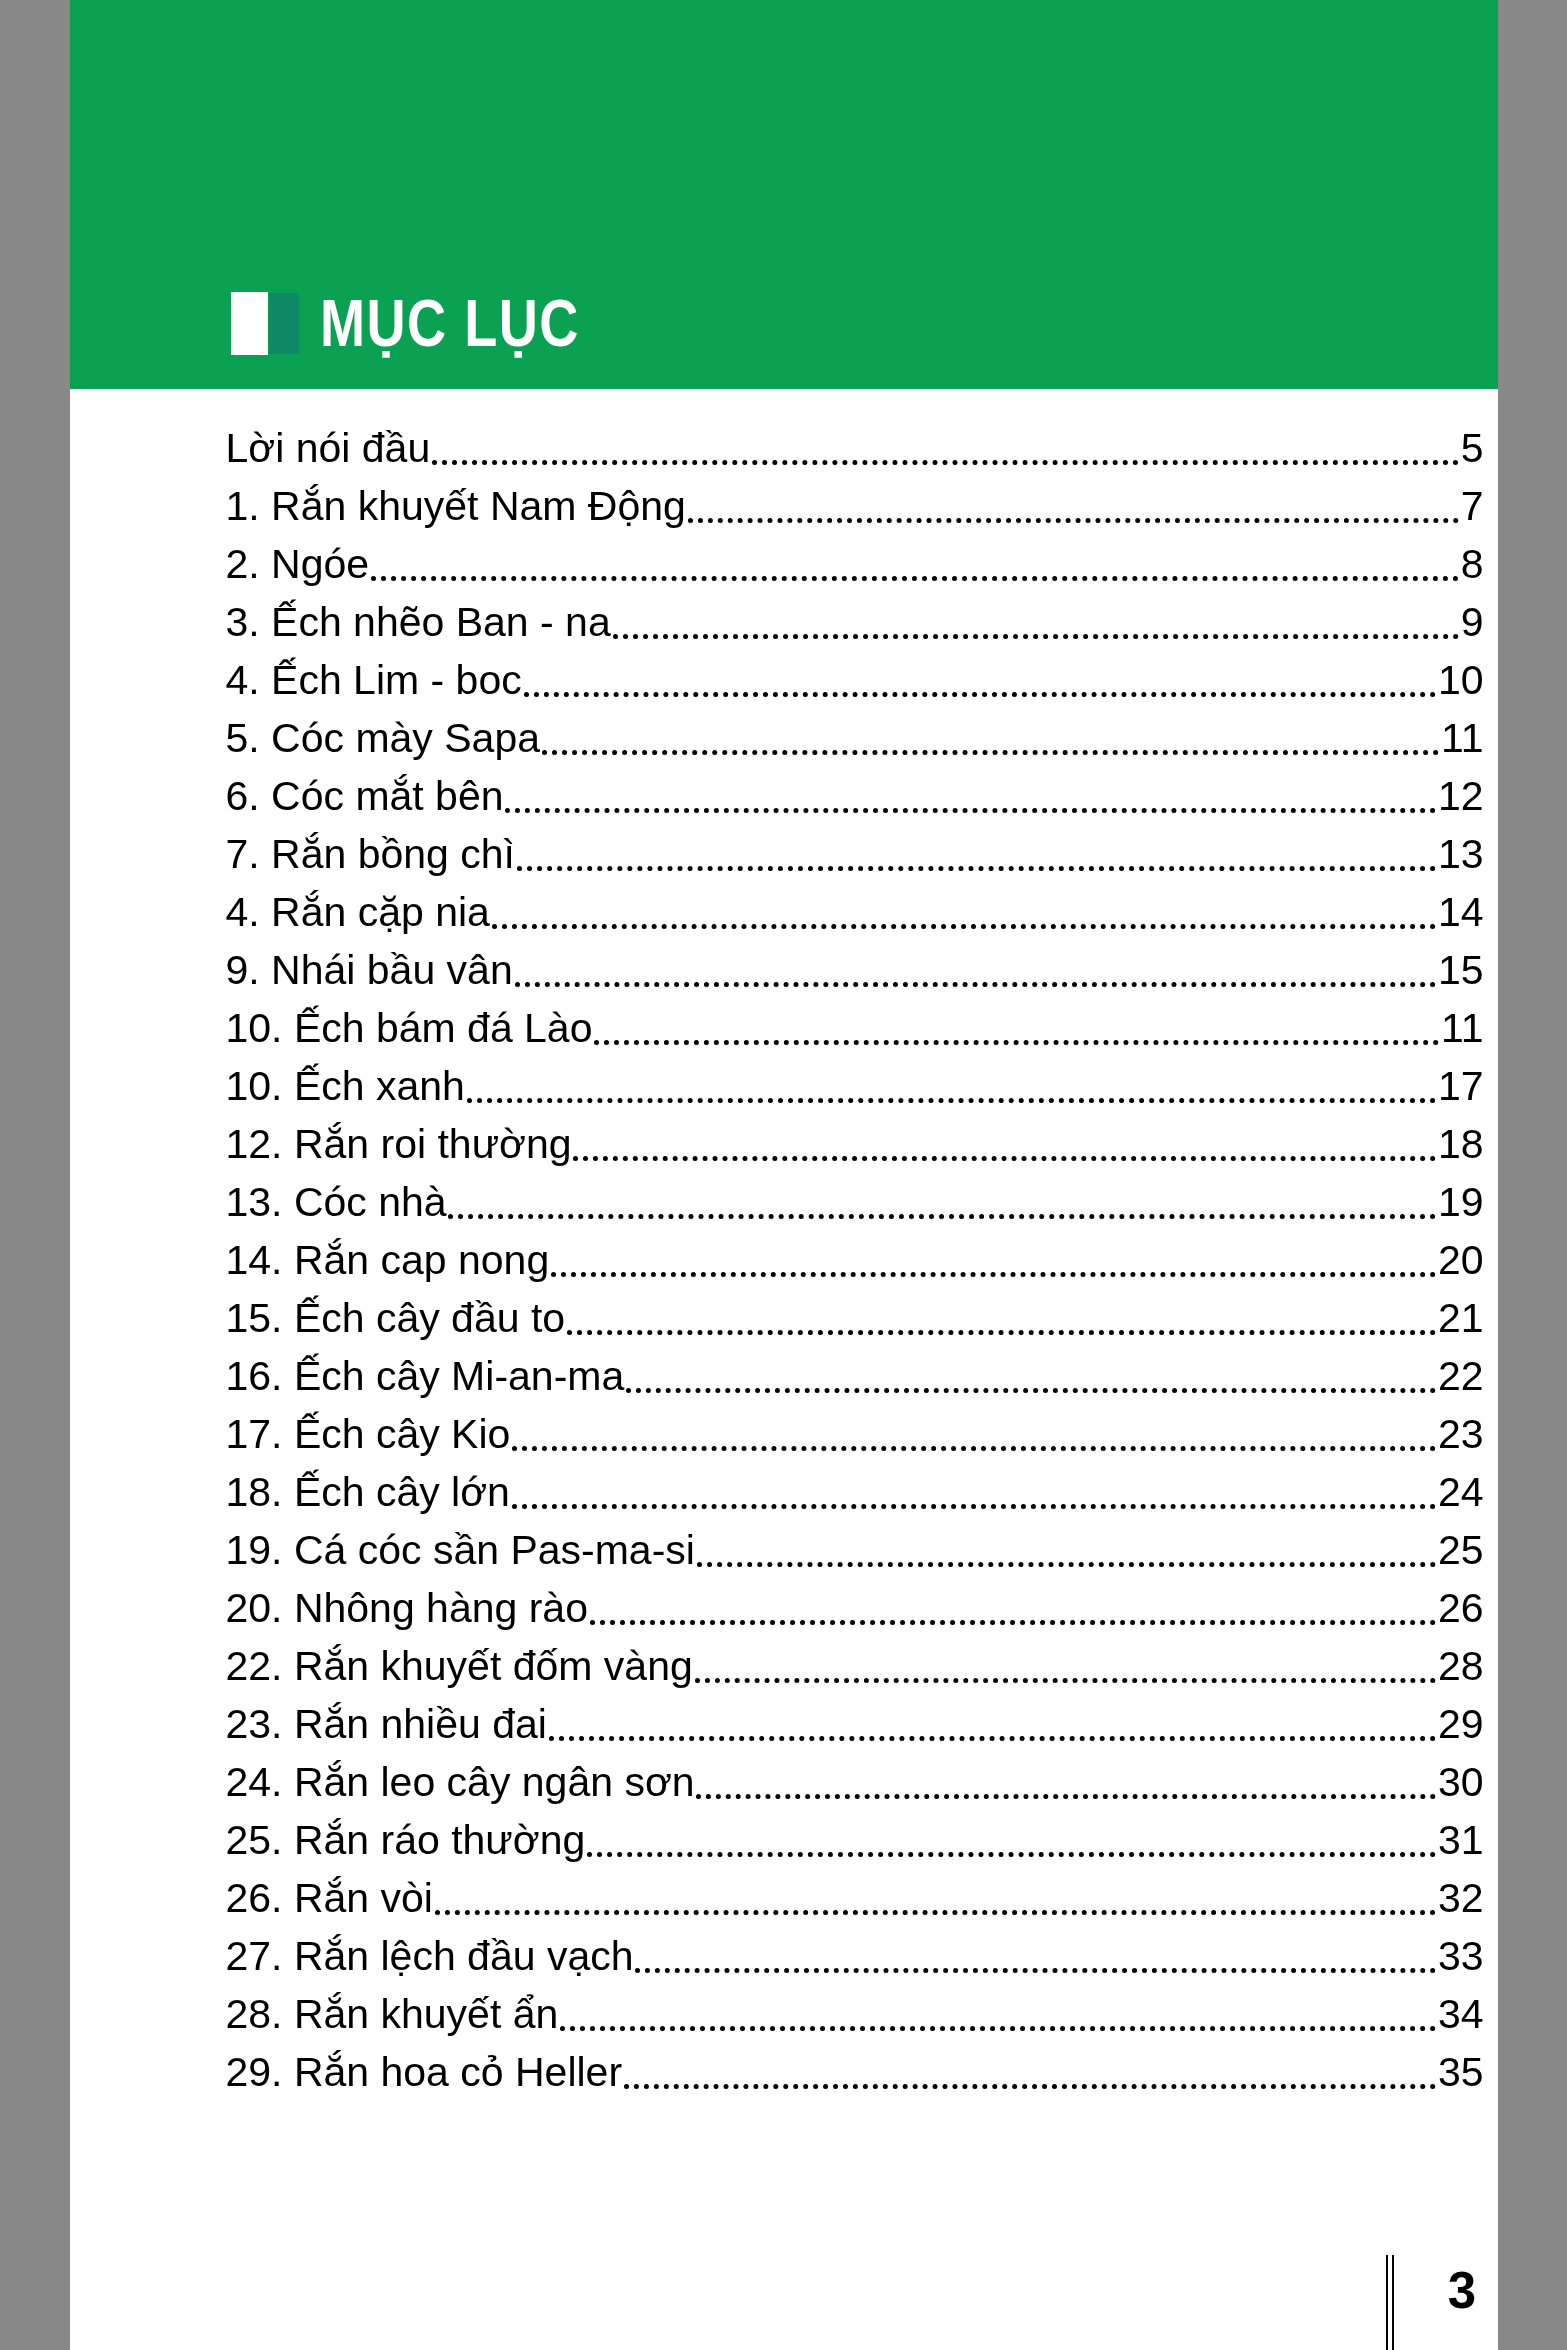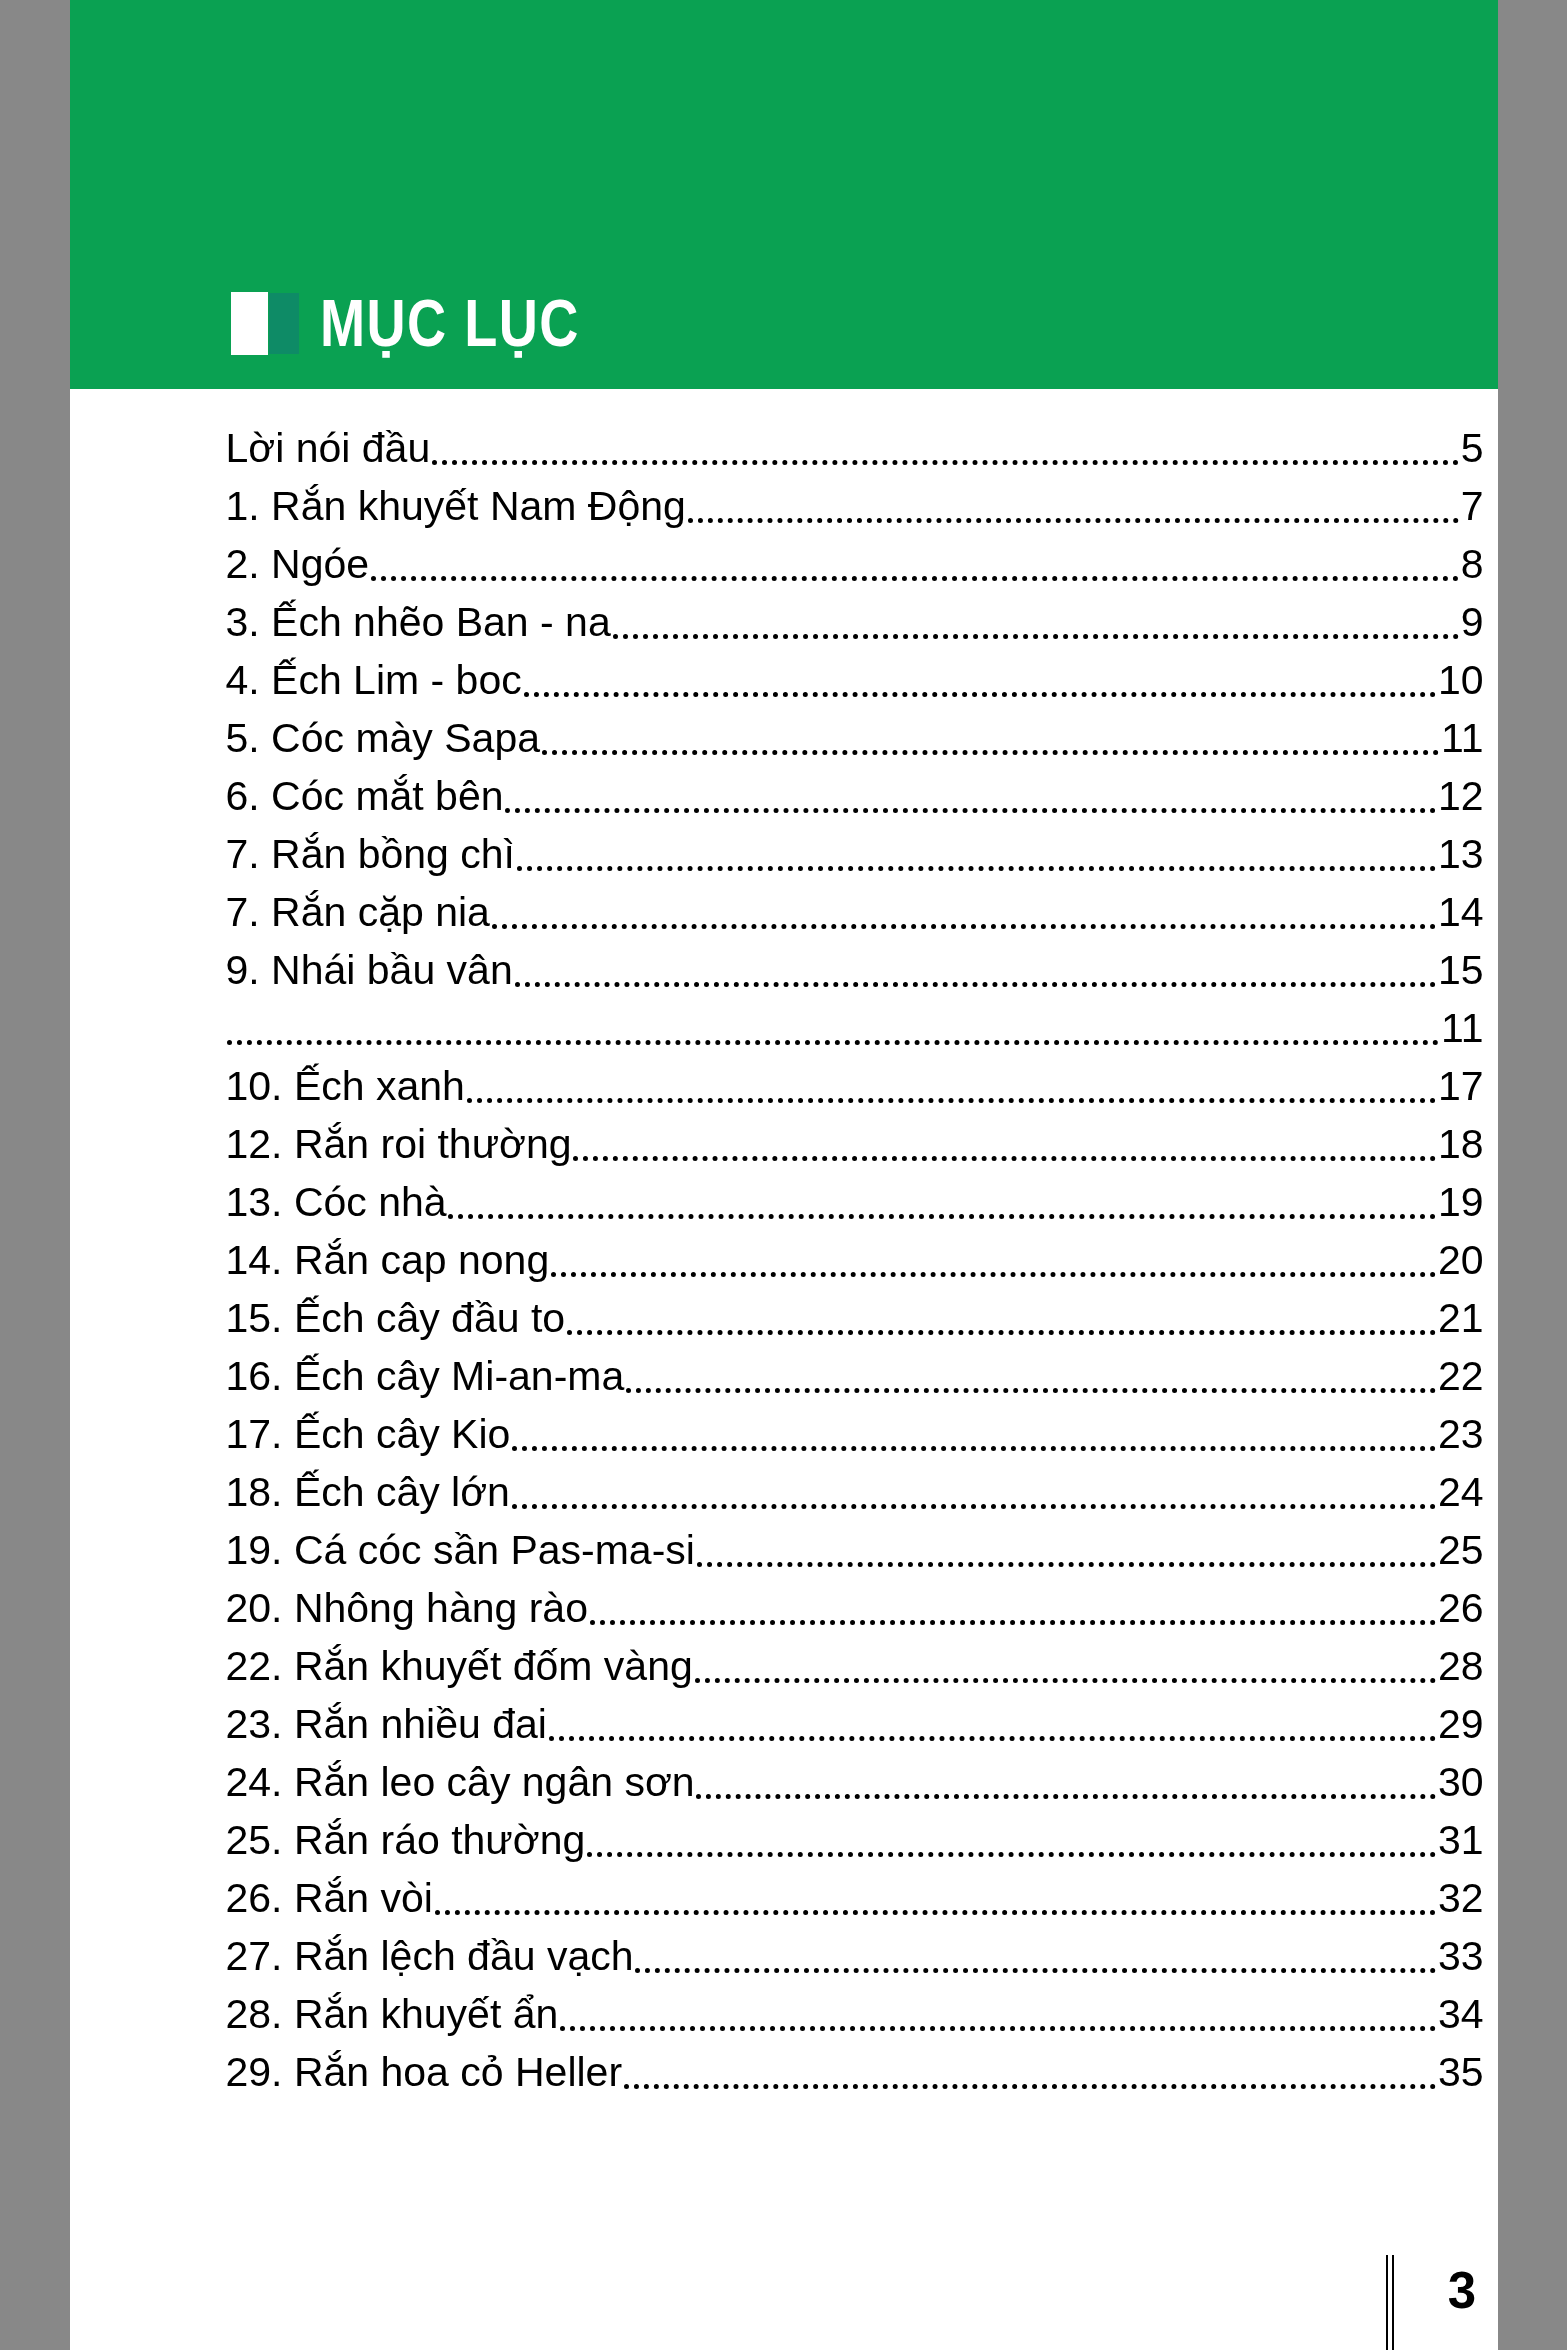--- a/index.html
+++ b/index.html
@@ -163,30 +163,31 @@
         <span class="toc-title">6. Cóc mắt bên</span>
         <span class="toc-leader"></span>
         <span class="toc-page">12</span>
       </div>
       <div class="toc-row">
         <span class="toc-title">7. Rắn bồng chì</span>
         <span class="toc-leader"></span>
         <span class="toc-page">13</span>
       </div>
       <div class="toc-row">
-        <span class="toc-title">7. Rắn cặp nia</span>
+        <span class="toc-title">4. Rắn cặp nia</span>
         <span class="toc-leader"></span>
         <span class="toc-page">14</span>
       </div>
       <div class="toc-row">
         <span class="toc-title">9. Nhái bầu vân</span>
         <span class="toc-leader"></span>
         <span class="toc-page">15</span>
       </div>
       <div class="toc-row">
+        <span class="toc-title">10. Ếch bám đá Lào</span>
         <span class="toc-leader"></span>
         <span class="toc-page">11</span>
       </div>
       <div class="toc-row">
         <span class="toc-title">10. Ếch xanh</span>
         <span class="toc-leader"></span>
         <span class="toc-page">17</span>
       </div>
       <div class="toc-row">
         <span class="toc-title">12. Rắn roi thường</span>

